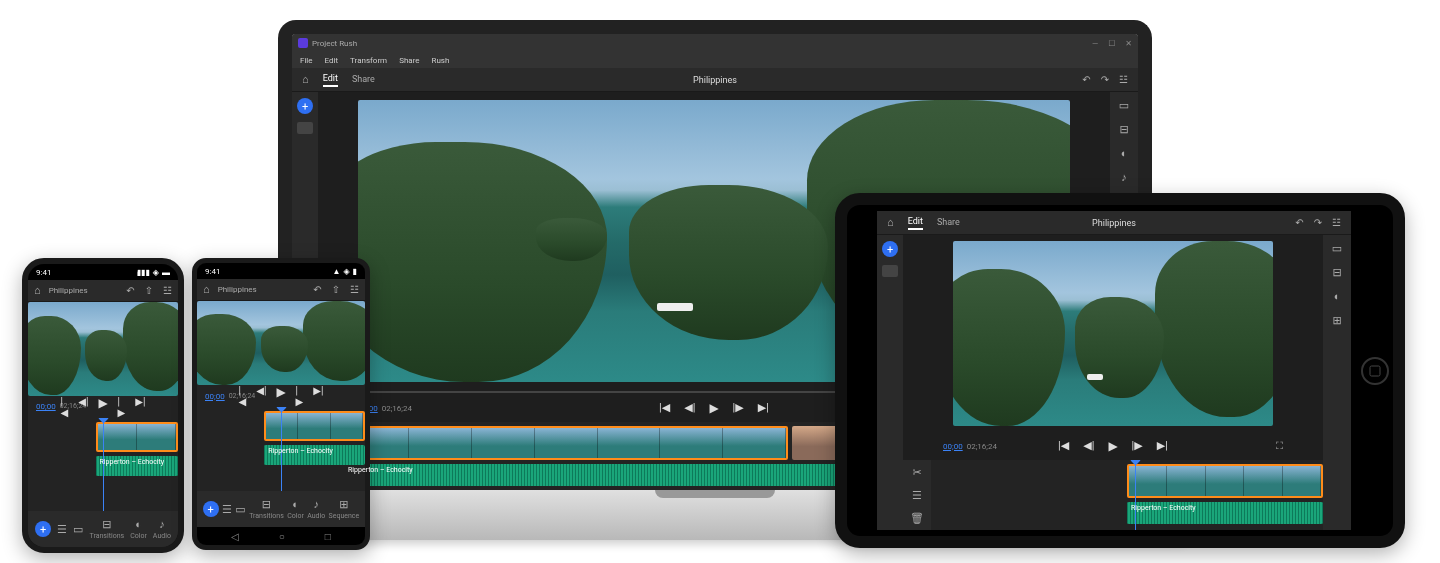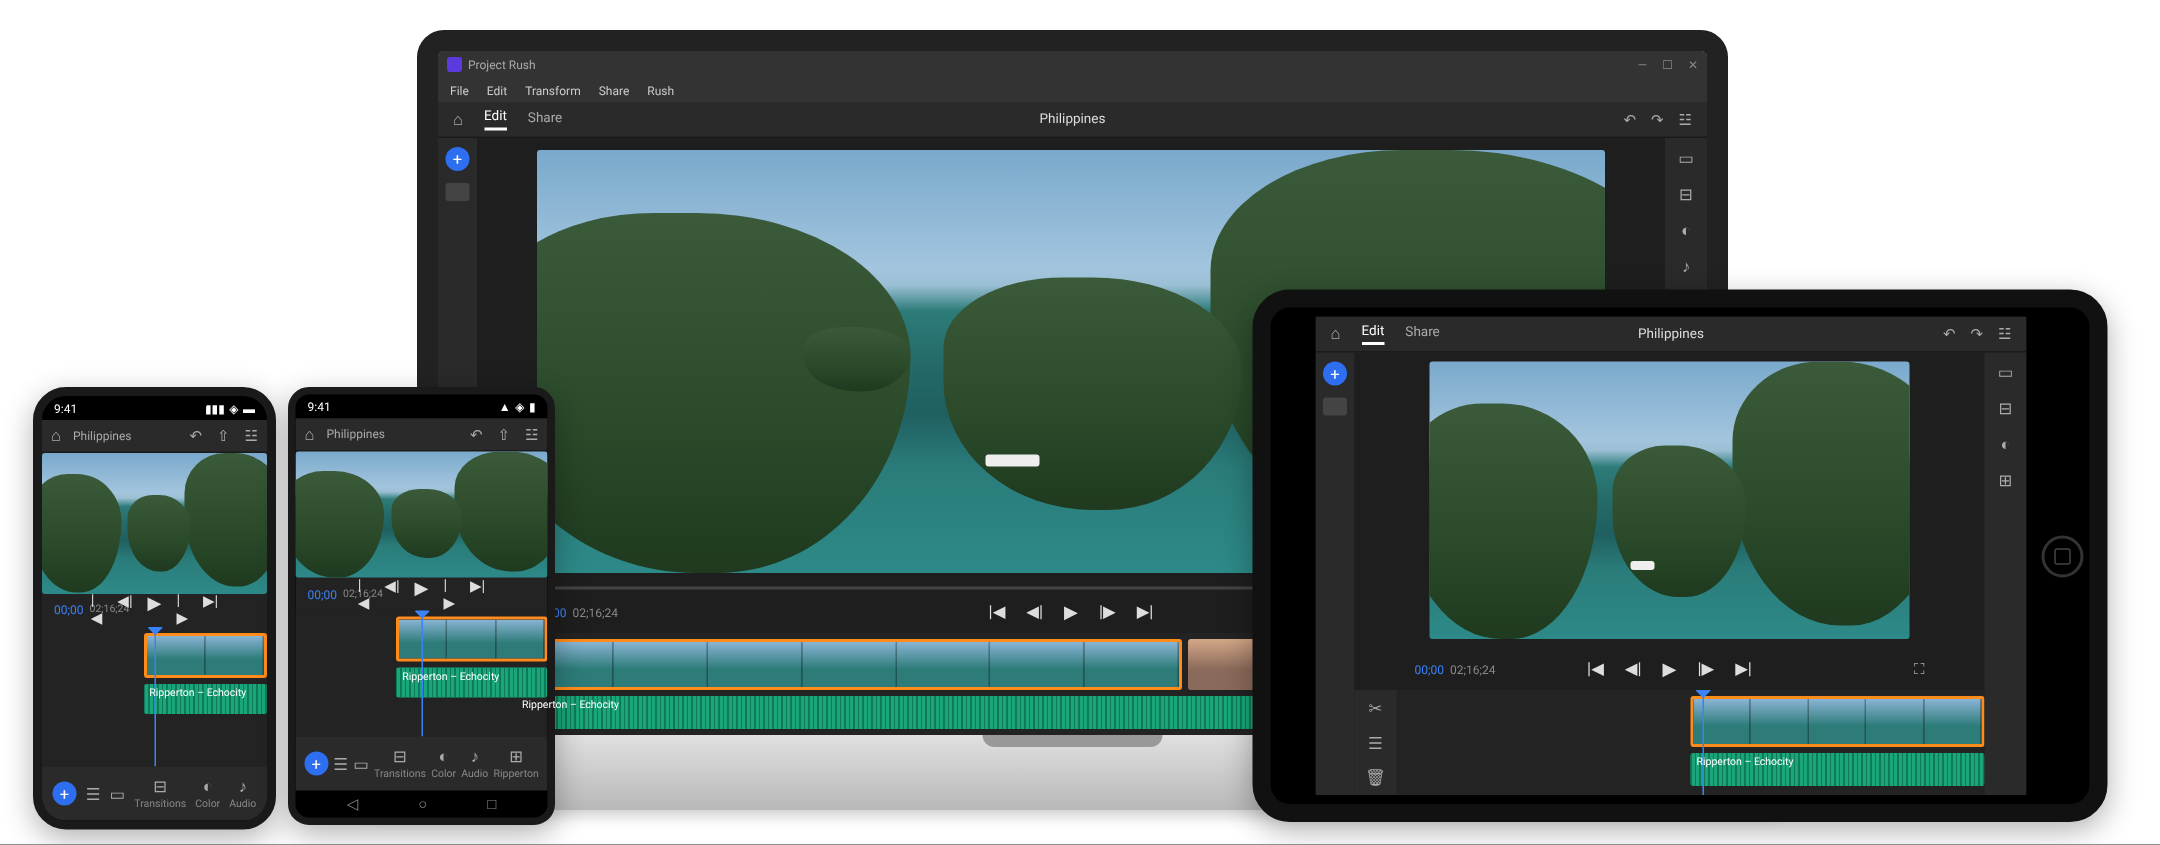--- a/index.html
+++ b/index.html
@@ -50,21 +50,21 @@
 .video{width:100%;height:100%;border-radius:2px;position:relative;overflow:hidden;background:linear-gradient(180deg,#7aa9cc 0%,#a3c5de 28%,#9bbfd4 32%,#2d7c7a 38%,#246b69 50%,#1f5f60 62%,#2a7c7a 75%,#2d8a88 100%);}
 .island{position:absolute;background:linear-gradient(180deg,#3a5a3a 0%,#2a4a2a 60%,#1f3a1f 100%);border-radius:40% 50% 45% 50% / 30% 40% 60% 55%;}
 .boat{position:absolute;width:5%;height:3%;background:#eee;border-radius:2px;}
 
 .scrub{height:4px;position:relative;margin:0 40px;}
 .scrub::before{content:"";position:absolute;left:0;right:0;top:1px;height:2px;background:#444;}
 .scrubhead{position:absolute;left:0;top:-2px;width:8px;height:8px;background:#3b82f6;border-radius:50%;}
 
 .controls{height:28px;display:flex;align-items:center;padding:0 40px;font-size:8px;color:#888;}
 .time{display:flex;gap:4px;}
-.time .cur{color:#3b82f6;}
+.time .cur{color:#3b82f6;text-decoration:underline;}
 .transport{position:absolute;left:50%;transform:translateX(-50%);display:flex;gap:14px;font-size:11px;color:#ddd;}
 .transport .play{font-size:12px;}
 .full{margin-left:auto;font-size:10px;color:#aaa;}
 
 .ruler{height:14px;background:#262626;color:#666;font-size:7px;display:flex;justify-content:space-between;padding:2px 6px 0;}
 .timeline{height:68px;background:#232323;position:relative;display:flex;}
 .tl-left{width:26px;background:#2a2a2a;}
 .tl-body{flex:1;position:relative;overflow:hidden;}
 .clip-v{position:absolute;top:4px;height:34px;border-radius:2px;overflow:hidden;display:flex;}
 .clip-v.sel{border:2px solid #ff8c1a;}
@@ -428,21 +428,21 @@
         <div class="tb">
             <span class="ic">◐</span>
             <span>Color</span>
           </div>
         <div class="tb">
             <span class="ic">♪</span>
             <span>Audio</span>
           </div>
         <div class="tb">
             <span class="ic">⊞</span>
-            <span>Ripperton</span>
+            <span>Sequence</span>
           </div>
       </div>
       <div class="navbar">
         <span>◁</span>
         <span>○</span>
         <span>□</span>
       </div>
     </div>
   </div>
 </div>

